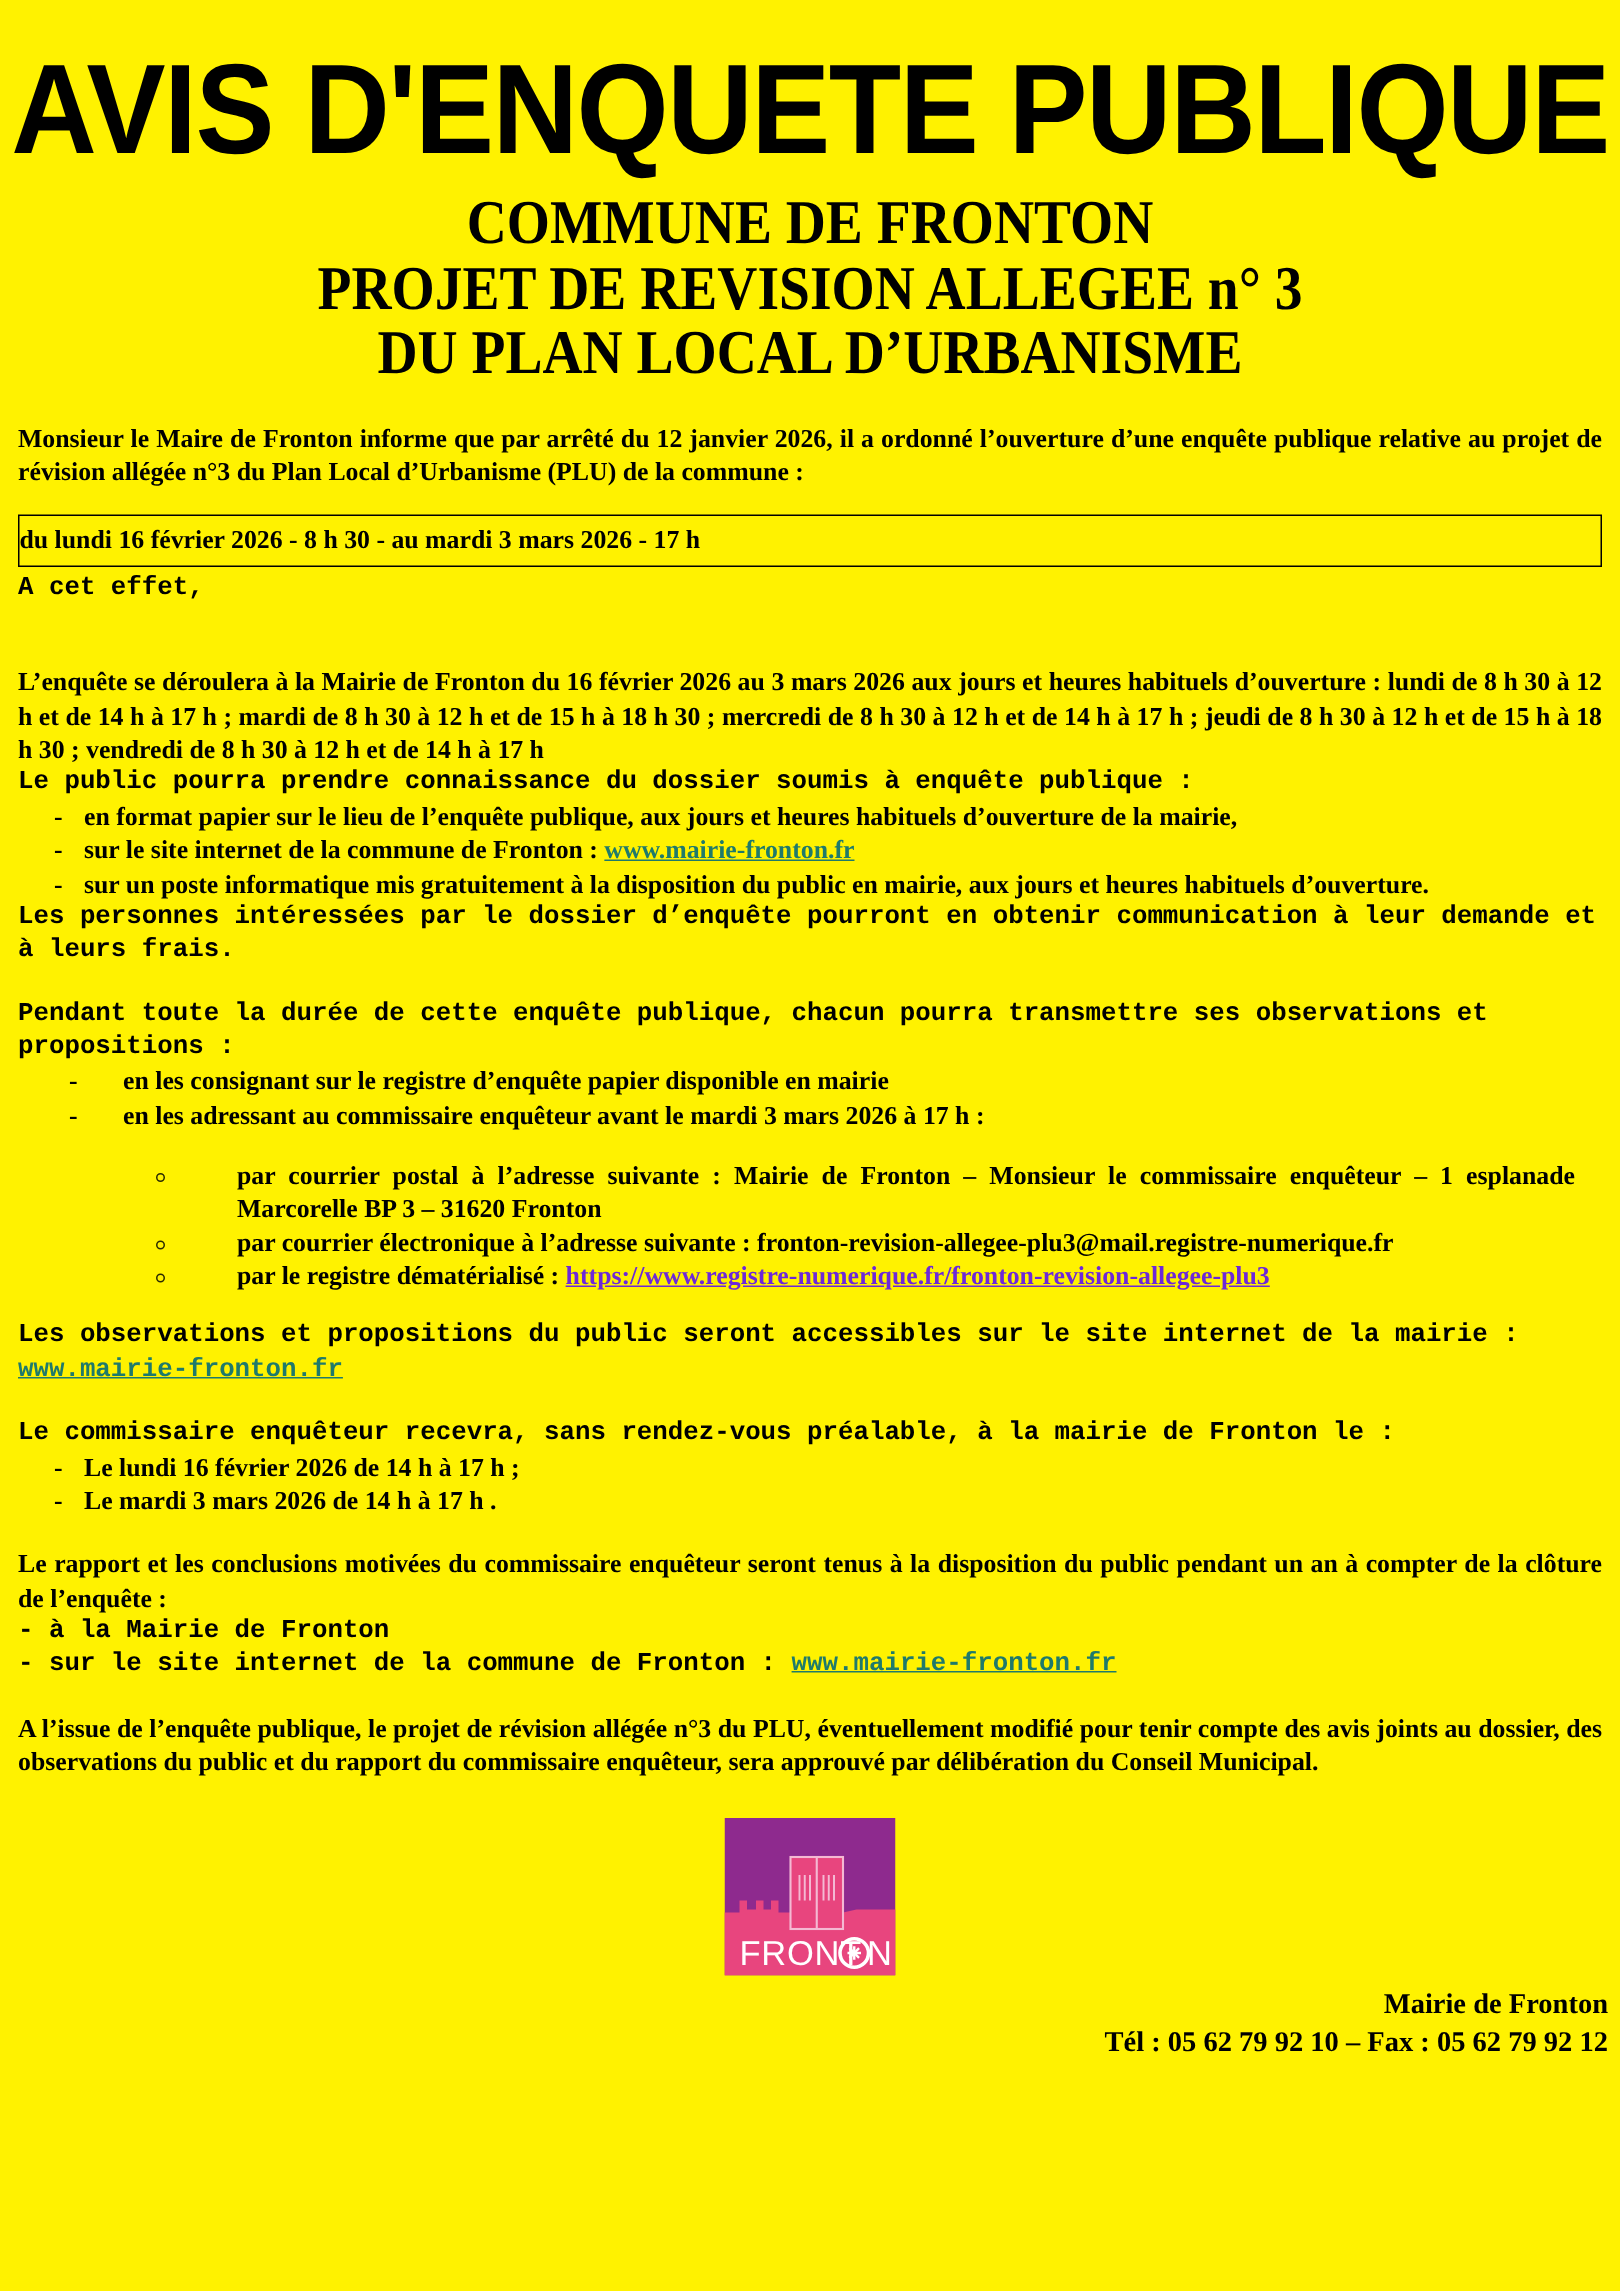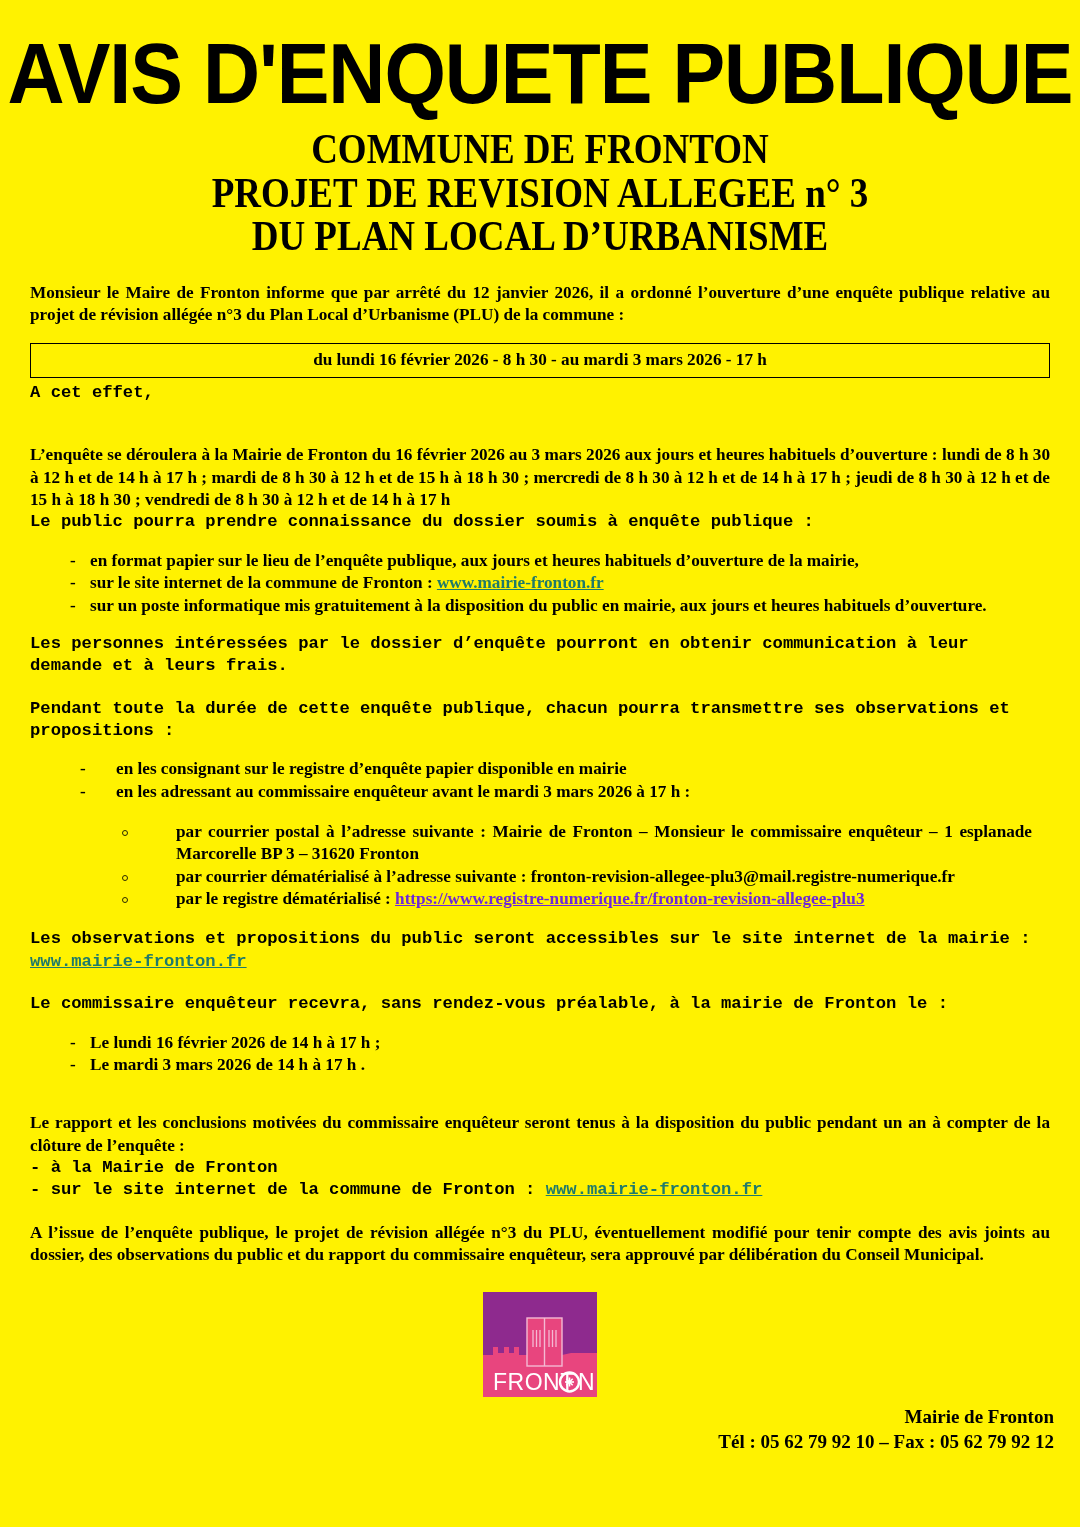--- a/index.html
+++ b/index.html
@@ -14,21 +14,21 @@
     color: #000000;
     overflow: hidden;
     position: relative;
   }
 
   .page {
     position: relative;
     width: 1080px;
     height: 1267px;
     box-sizing: border-box;
-    padding: 0 26px;
+    padding: 0 8px;
   }
 
   
   .main-title {
     font-family: "Liberation Sans", "DejaVu Sans", sans-serif;
     font-weight: 700;
     font-size: 76px;
     line-height: 0.96;
     letter-spacing: -1px;
     text-align: center;
@@ -67,32 +67,31 @@
     margin: 0;
     text-align: justify;
     font-weight: 700;
   }
   p.para.left { text-align: left; font-family: Liberation Mono, monospace; }
   .gap-md { height: 20px; }
 
   
   .date-box {
     border: 1.5px solid #000;
-    text-align: center;
     font-weight: 700;
     font-size: 17.2px;
     padding: 5px 0 6px 0;
     margin: 16px 0 4px 0;
     box-sizing: border-box;
   }
 
   
   ul.dash-list {
     list-style: none;
-    margin: 16px;
+    margin: 0;
     padding: 0;
   }
   ul.dash-list > li {
     position: relative;
     padding-left: 44px;
     text-align: justify;
     font-weight: 700;
     margin: 0;
   }
   ul.dash-list > li::before {
@@ -217,21 +216,21 @@
       <li>
         <span>en les adressant au commissaire enquêteur avant le mardi 3 mars 2026 à 17 h :</span>
       </li>
     </ul>
 
     <ul class="circ-list">
       <li>
         <span>par courrier postal à l’adresse suivante : Mairie de Fronton – Monsieur le commissaire enquêteur – 1 esplanade Marcorelle BP 3 – 31620 Fronton</span>
       </li>
       <li>
-        <span>par courrier dématérialisé à l’adresse suivante : fronton-revision-allegee-plu3@mail.registre-numerique.fr</span>
+        <span>par courrier électronique à l’adresse suivante : fronton-revision-allegee-plu3@mail.registre-numerique.fr</span>
       </li>
       <li>
         <span>par le registre dématérialisé : </span><span class="link link-navy">https://www.registre-numerique.fr/fronton-revision-allegee-plu3</span>
       </li>
     </ul>
 
     <p class="para left"><span>Les observations et propositions du public seront accessibles sur le site internet de la mairie : </span><span class="link link-teal">www.mairie-fronton.fr</span></p>
 
     <div class="gap-md"></div>
 

